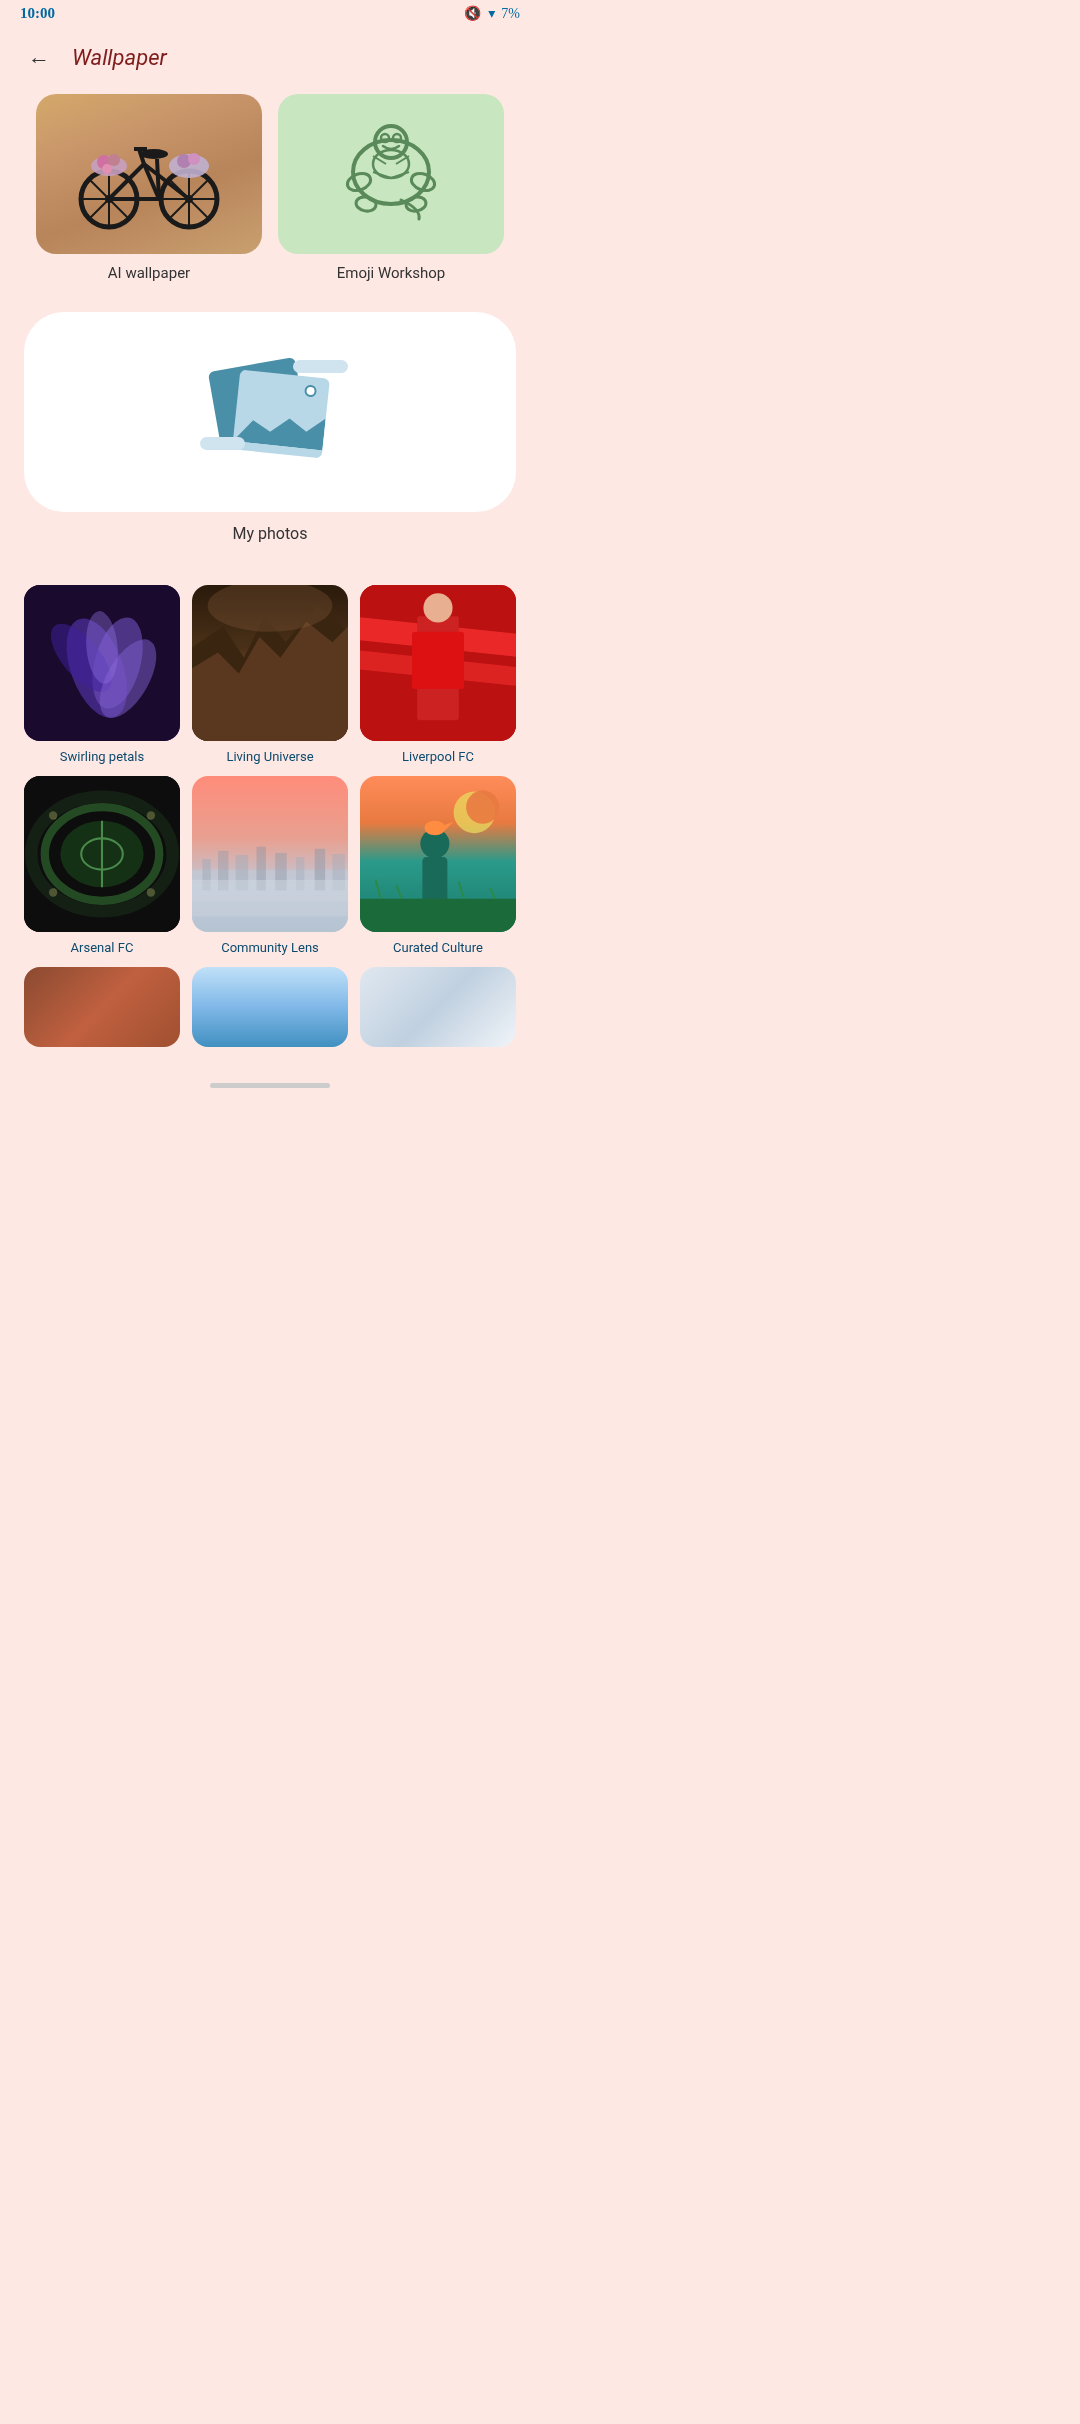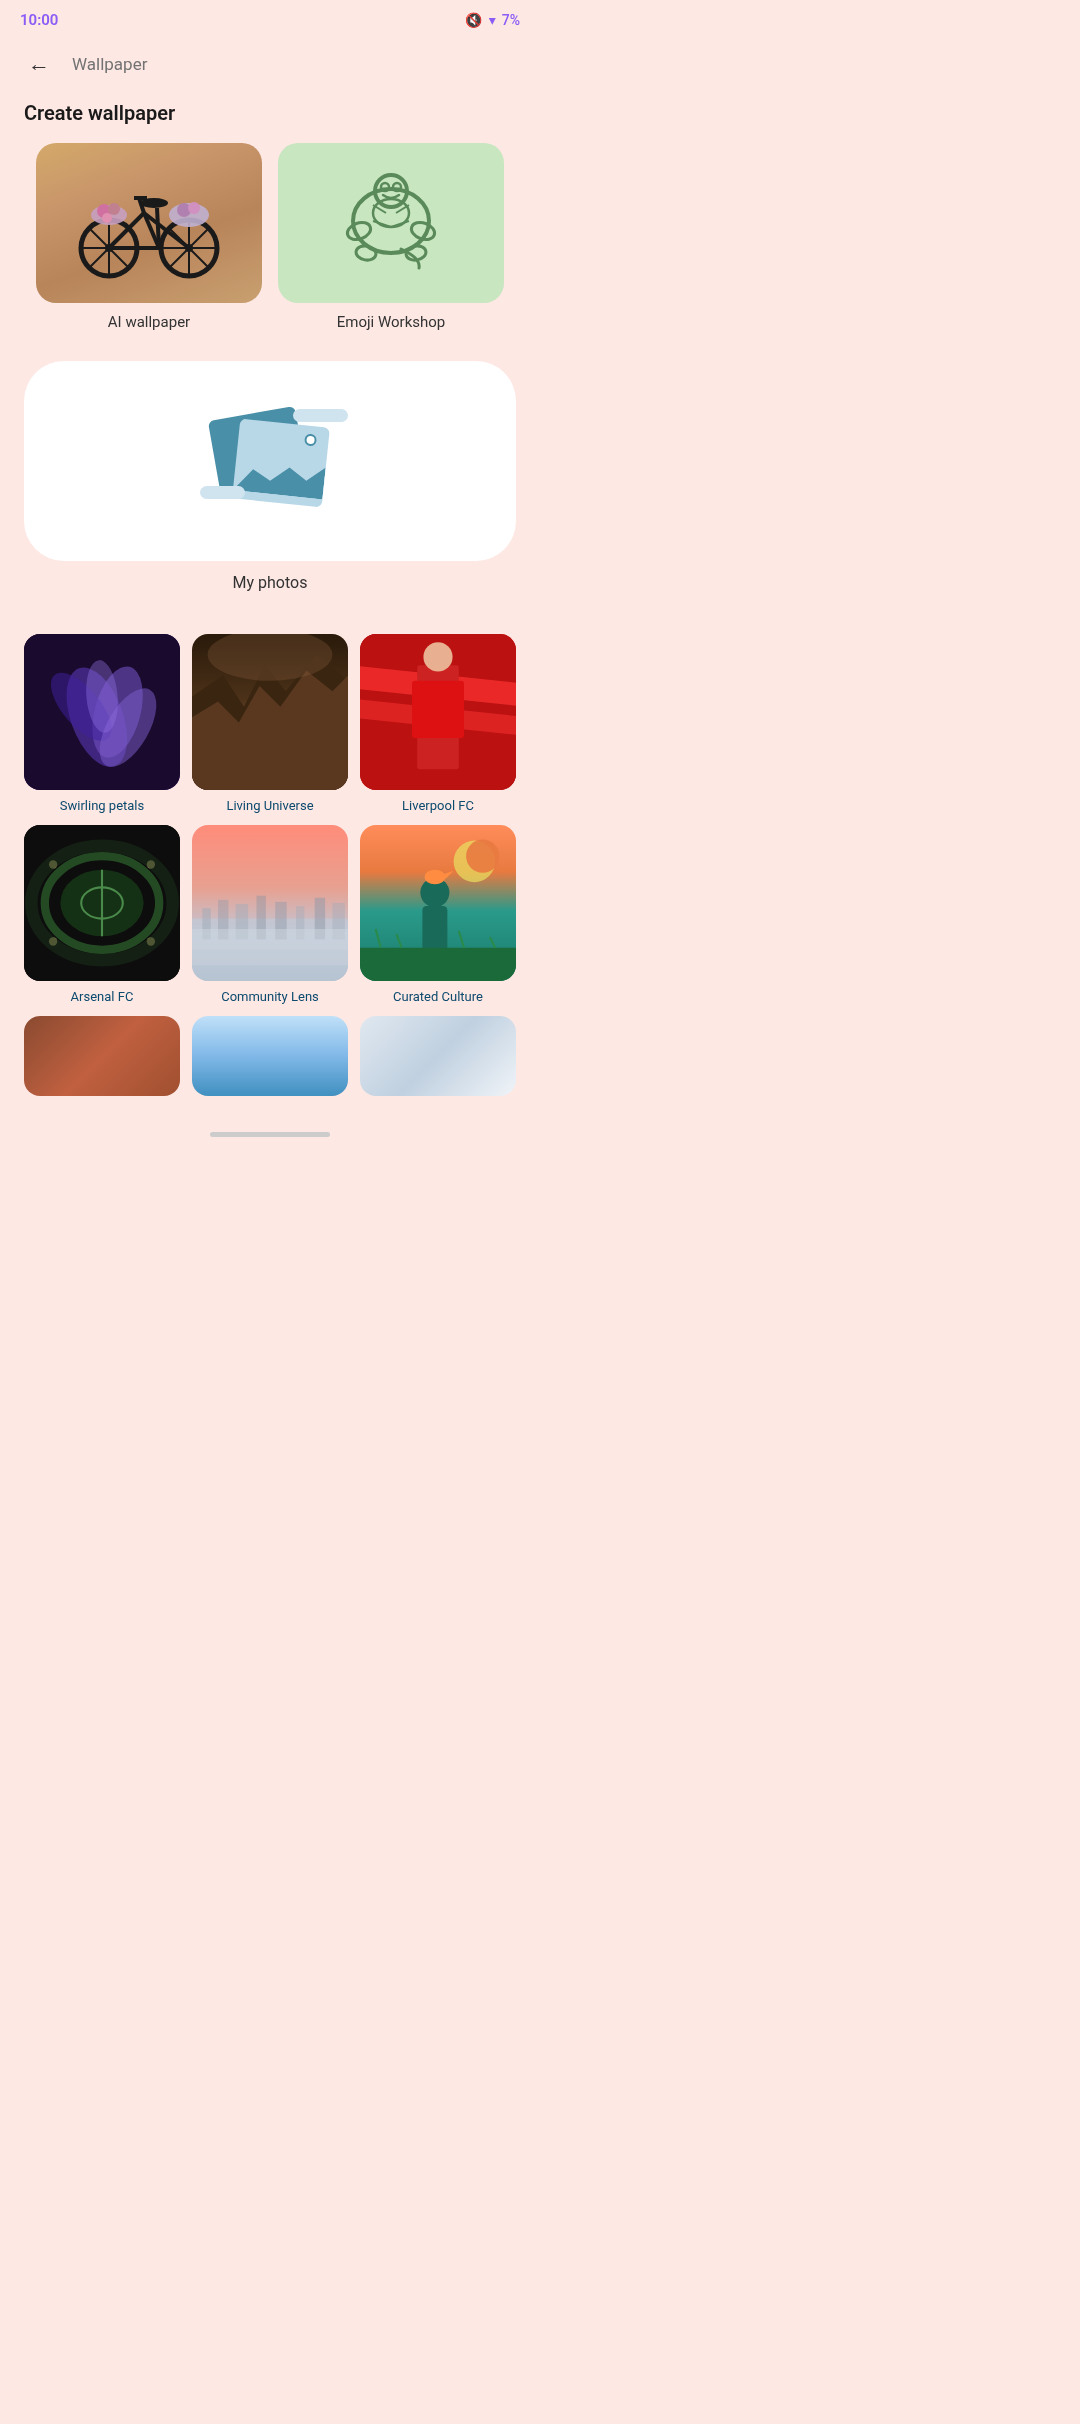--- a/index.html
+++ b/index.html
@@ -10,24 +10,25 @@
       font-family: 'Roboto', Arial, sans-serif;
       width: 540px;
       min-height: 1212px;
       overflow-x: hidden;
     }
 
     .status-bar {
       display: flex;
       justify-content: space-between;
       align-items: center;
-      padding: 11px 20px 8px;
+      padding: 5px 20px 8px;
       font-size: 14px;
       font-weight: 500;
-      color: #8b5cf6;
+      color: #0369a1;
+      font-family: Liberation Serif, serif;
     }
 
     .status-left {
       font-size: 15px;
       font-weight: 600;
     }
 
     .status-right {
       display: flex;
       align-items: center;
@@ -45,23 +46,24 @@
     .back-btn {
       font-size: 22px;
       cursor: pointer;
       color: #333;
       background: none;
       border: none;
       padding: 4px;
     }
 
     .page-title {
-      font-size: 17px;
+      font-size: 22px;
       font-weight: 400;
-      color: #737373;
+      color: #7f1d1d;
+      font-style: italic;
     }
 
     .section-title {
       font-size: 20px;
       font-weight: 600;
       color: #1a1a1a;
       padding: 0 24px;
       margin-bottom: 18px;
     }
 
@@ -221,21 +223,20 @@
     <span>7%</span>
   </div>
 </div>
 
 <div class="header">
   <button class="back-btn">←</button>
   <h1 class="page-title">Wallpaper</h1>
 </div>
 
 <div class="create-section">
-  <div class="section-title">Create wallpaper</div>
   <div class="create-cards">
 
     <div class="create-card">
       <div class="create-card-image">
         <div class="ai-wallpaper-img">
           <svg width="160" height="140" viewBox="0 0 160 140">
 
             <circle cx="40" cy="95" r="28" fill="none" stroke="#1a1a1a" stroke-width="5"></circle>
             <circle cx="40" cy="95" r="4" fill="#1a1a1a"></circle>
             <circle cx="120" cy="95" r="28" fill="none" stroke="#1a1a1a" stroke-width="5"></circle>

